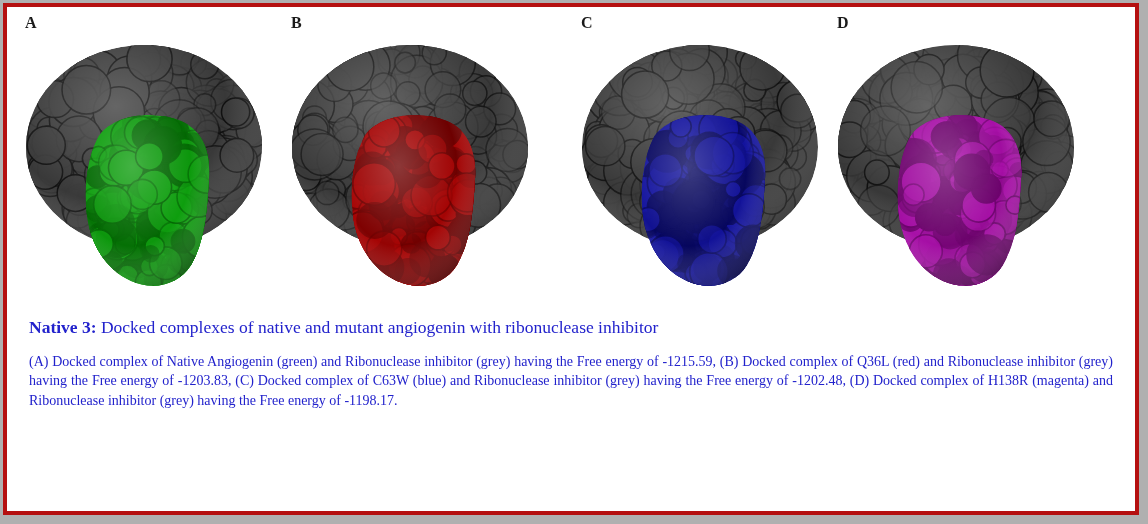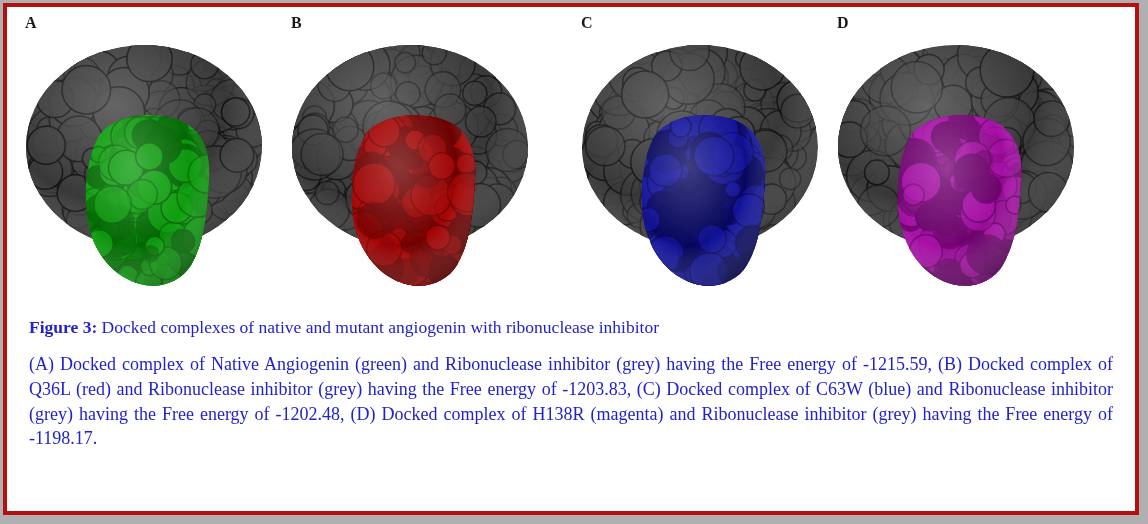--- a/index.html
+++ b/index.html
@@ -54,21 +54,21 @@
   .fig-caption{
     color:#2222cc;
     font-size:17.5px;
     line-height:1.25;
     margin:0 0 13px 0;
     font-family:"Liberation Serif", serif;
   }
   .fig-caption .fig-num{font-weight:bold;}
   .fig-body{
     color:#2222cc;
-    font-size:18px;
+    font-size:14px;
     line-height:1.38;
     margin:0;
     text-align:justify;
     font-family:"Liberation Serif", serif;
   }
 </style>
 </head>
 <body>
 
 <div class="figure-frame">
@@ -1507,17 +1507,17 @@
               <circle cx="104.1" cy="188.3" r="13.4" fill="#6c046c" stroke="#6c046c" stroke-width="1.6" opacity="0.97"></circle>
               <path d="M 84 110 C 96 86, 140 80, 168 92 C 190 101, 198 124, 196 150 C 194 182, 192 212, 178 236 C 166 256, 140 262, 118 252 C 96 242, 82 222, 76 198 C 70 172, 72 134, 84 110 Z" fill="url(#gs3)"></path>
             </g>
           </svg>
         </div>
     </div>
 
   </div>
 
   <div class="caption-area">
-    <p class="fig-caption"><span class="fig-num">Figure 3:</span><span> Docked complexes of native and mutant angiogenin with ribonuclease inhibitor</span></p>
+    <p class="fig-caption"><span class="fig-num">Native 3:</span><span> Docked complexes of native and mutant angiogenin with ribonuclease inhibitor</span></p>
     <p class="fig-body">(A) Docked complex of Native Angiogenin (green) and Ribonuclease inhibitor (grey) having the Free energy of -1215.59, (B) Docked complex of Q36L (red) and Ribonuclease inhibitor (grey) having the Free energy of -1203.83, (C) Docked complex of C63W (blue) and Ribonuclease inhibitor (grey) having the Free energy of -1202.48, (D) Docked complex of H138R (magenta) and Ribonuclease inhibitor (grey) having the Free energy of -1198.17.</p>
   </div>
 
 </div>
 
 </body></html>

